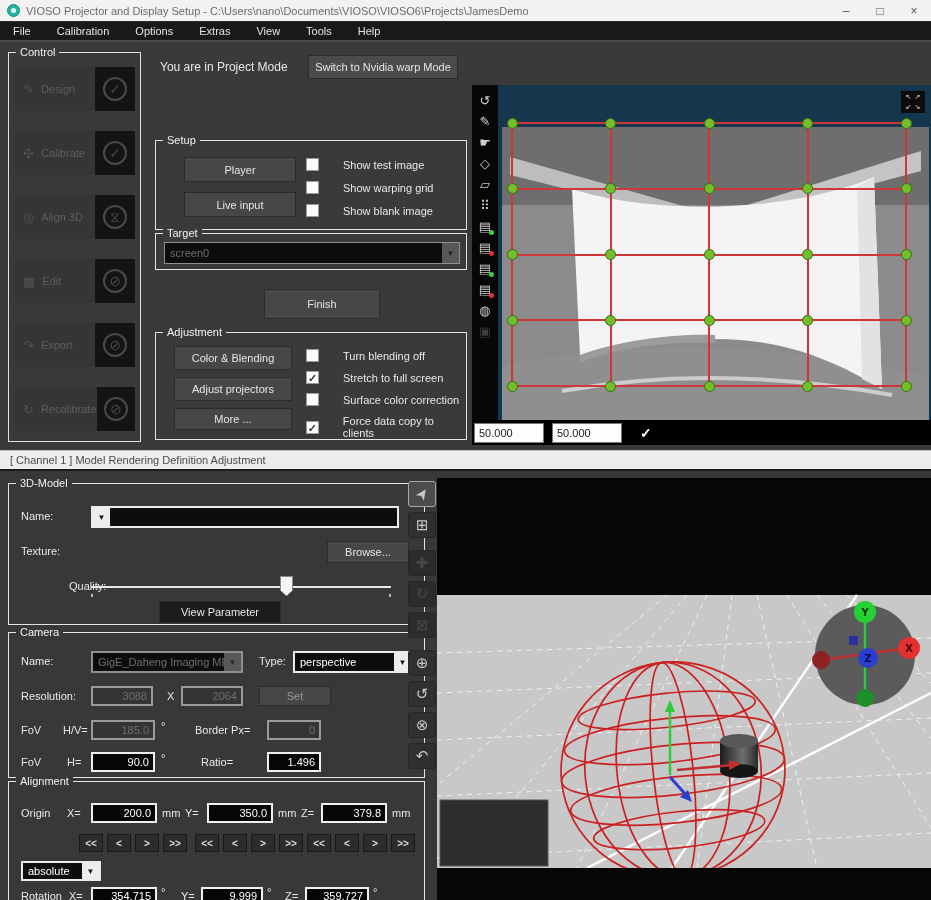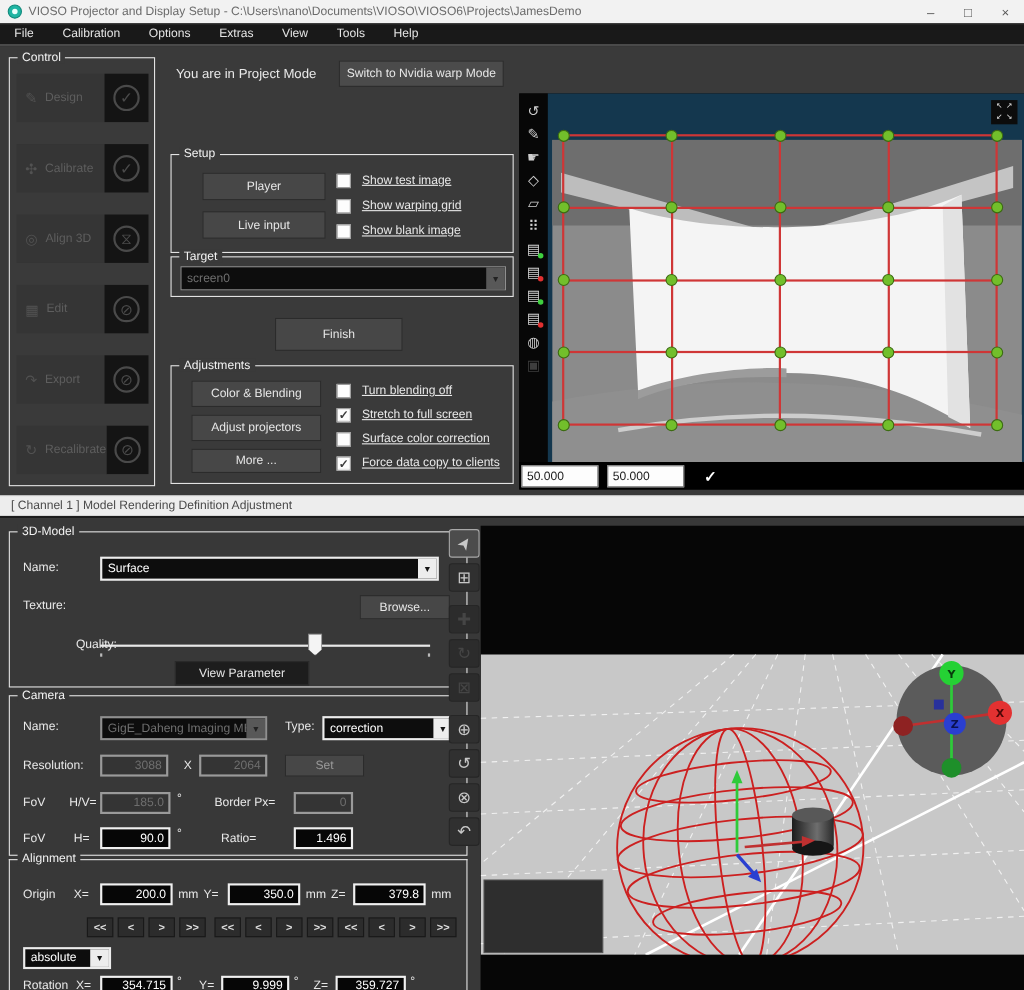--- a/index.html
+++ b/index.html
@@ -28,21 +28,21 @@
   .group { position:absolute; border:1px solid #e3e3e3; }
   .group > .legend { position:absolute; top:-7px; left:7px; background:#3a3a3a; padding:0 4px;
                      font-size:11px; color:#f2f2f2; }
   .bottom-area .group > .legend { background:#383838; }
 
   
   .btn { position:absolute; background:#474747; color:#e6e6e6; border:1px solid #2b2b2b;
          display:flex; align-items:center; justify-content:center; font-size:11px; }
   .btn.dark { background:#1d1d1d; }
   .label { position:absolute; color:#e8e8e8; font-size:11px; white-space:nowrap; }
-  .cb-row { position:absolute; display:flex; gap:10px;text-decoration:underline; }
+  .cb-row { position:absolute; display:flex; align-items:center; gap:24px; }
   .cb-box { width:13px; height:13px; background:#fdfdfd; border:1px solid #9a9a9a;
             color:#3c3c3c; font-size:11px; line-height:12px; font-weight:bold; text-align:center; }
   .dd { position:absolute; background:#0d0d0d; border:2px solid #ececec; display:flex; height:22px; }
   .dd .dd-txt { flex:1; display:flex; align-items:center; padding:0 5px; color:#fff;
                 overflow:hidden; white-space:nowrap; }
   .dd .dd-arrow { width:17px; background:#ededed; color:#141414; display:flex; align-items:center;
                   justify-content:center; font-size:8px; }
   .dd.disabled { border-color:#8f8f8f; }
   .dd.disabled .dd-txt { color:#6f6f6f; }
   .dd.disabled .dd-arrow { background:#585858; color:#222; }
@@ -217,24 +217,24 @@
 </div>
 
 <div class="group" style="left:155px; top:233px; width:312px; height:37px;">
   <div class="legend">Target</div>
   <div class="dd disabled" style="left:8px; top:8px; width:296px; border-width:1px;">
     <div class="dd-txt">screen0</div>
     <div class="dd-arrow">▼</div>
   </div>
 </div>
 
-<div class="btn" style="left:250px; top:289px; width:116px; height:30px;">Finish</div>
+<div class="btn" style="left:264px; top:289px; width:116px; height:30px;">Finish</div>
 
 <div class="group" style="left:155px; top:332px; width:312px; height:108px;">
-  <div class="legend">Adjustments</div>
+  <div class="legend">Adjustment</div>
   <div class="btn" style="left:18px; top:13px; width:118px; height:24px;">Color &amp; Blending</div>
   <div class="btn" style="left:18px; top:44px; width:118px; height:24px;">Adjust projectors</div>
   <div class="btn" style="left:18px; top:75px; width:118px; height:22px;">More ...</div>
   <div class="cb-row" style="left:150px; top:16px;">
     <span class="cb-box"></span>
     <span>Turn blending off</span>
   </div>
   <div class="cb-row" style="left:150px; top:38px;">
     <span class="cb-box">✓</span>
     <span>Stretch to full screen</span>
@@ -343,21 +343,20 @@
 </div>
 
 <div id="channel-bar">[ Channel 1 ] Model Rendering Definition Adjustment</div>
 
 <div class="bottom-area">
 
   <div class="group" style="left:8px; top:12px; width:417px; height:142px;">
     <div class="legend">3D-Model</div>
     <div class="label" style="left:12px; top:26px;">Name:</div>
     <div class="dd" style="left:82px; top:22px; width:308px;">
-      <div class="dd-txt">Surface</div>
       <div class="dd-arrow">▼</div>
     </div>
     <div class="label" style="left:12px; top:61px;">Texture:</div>
     <div class="btn" style="left:318px; top:57px; width:82px; height:22px;">Browse...</div>
     <div class="label" style="left:12px; top:96px;margin-left:48px;">Quality:</div>
     <div id="quality-track">
       <div id="quality-handle" style="left: 63%;"></div>
     </div>
     <div class="tick" style="left:82px;"></div>
     <div class="tick" style="left:380px;"></div>
@@ -366,21 +365,21 @@
 
   <div class="group" style="left:8px; top:161px; width:417px; height:146px;">
     <div class="legend">Camera</div>
     <div class="label" style="left:12px; top:22px;">Name:</div>
     <div class="dd disabled" style="left:82px; top:18px; width:152px;">
       <div class="dd-txt">GigE_Daheng Imaging MER2-(</div>
       <div class="dd-arrow">▼</div>
     </div>
     <div class="label" style="left:250px; top:22px;">Type:</div>
     <div class="dd" style="left:284px; top:18px; width:120px;">
-      <div class="dd-txt">correction</div>
+      <div class="dd-txt">perspective</div>
       <div class="dd-arrow">▼</div>
     </div>
     <div class="label" style="left:12px; top:57px;">Resolution:</div>
     <div class="num disabled" style="left:82px; top:53px; width:62px; height:20px;">3088</div>
     <div class="label" style="left:158px; top:57px;">X</div>
     <div class="num disabled" style="left:172px; top:53px; width:62px; height:20px;">2064</div>
     <div class="btn" style="left:250px; top:53px; width:72px; height:20px; color:#9a9a9a;">Set</div>
     <div class="label" style="left:12px; top:91px;">FoV</div>
     <div class="label" style="left:54px; top:91px;">H/V=</div>
     <div class="num disabled" style="left:82px; top:87px; width:64px; height:20px;">185.0</div>

